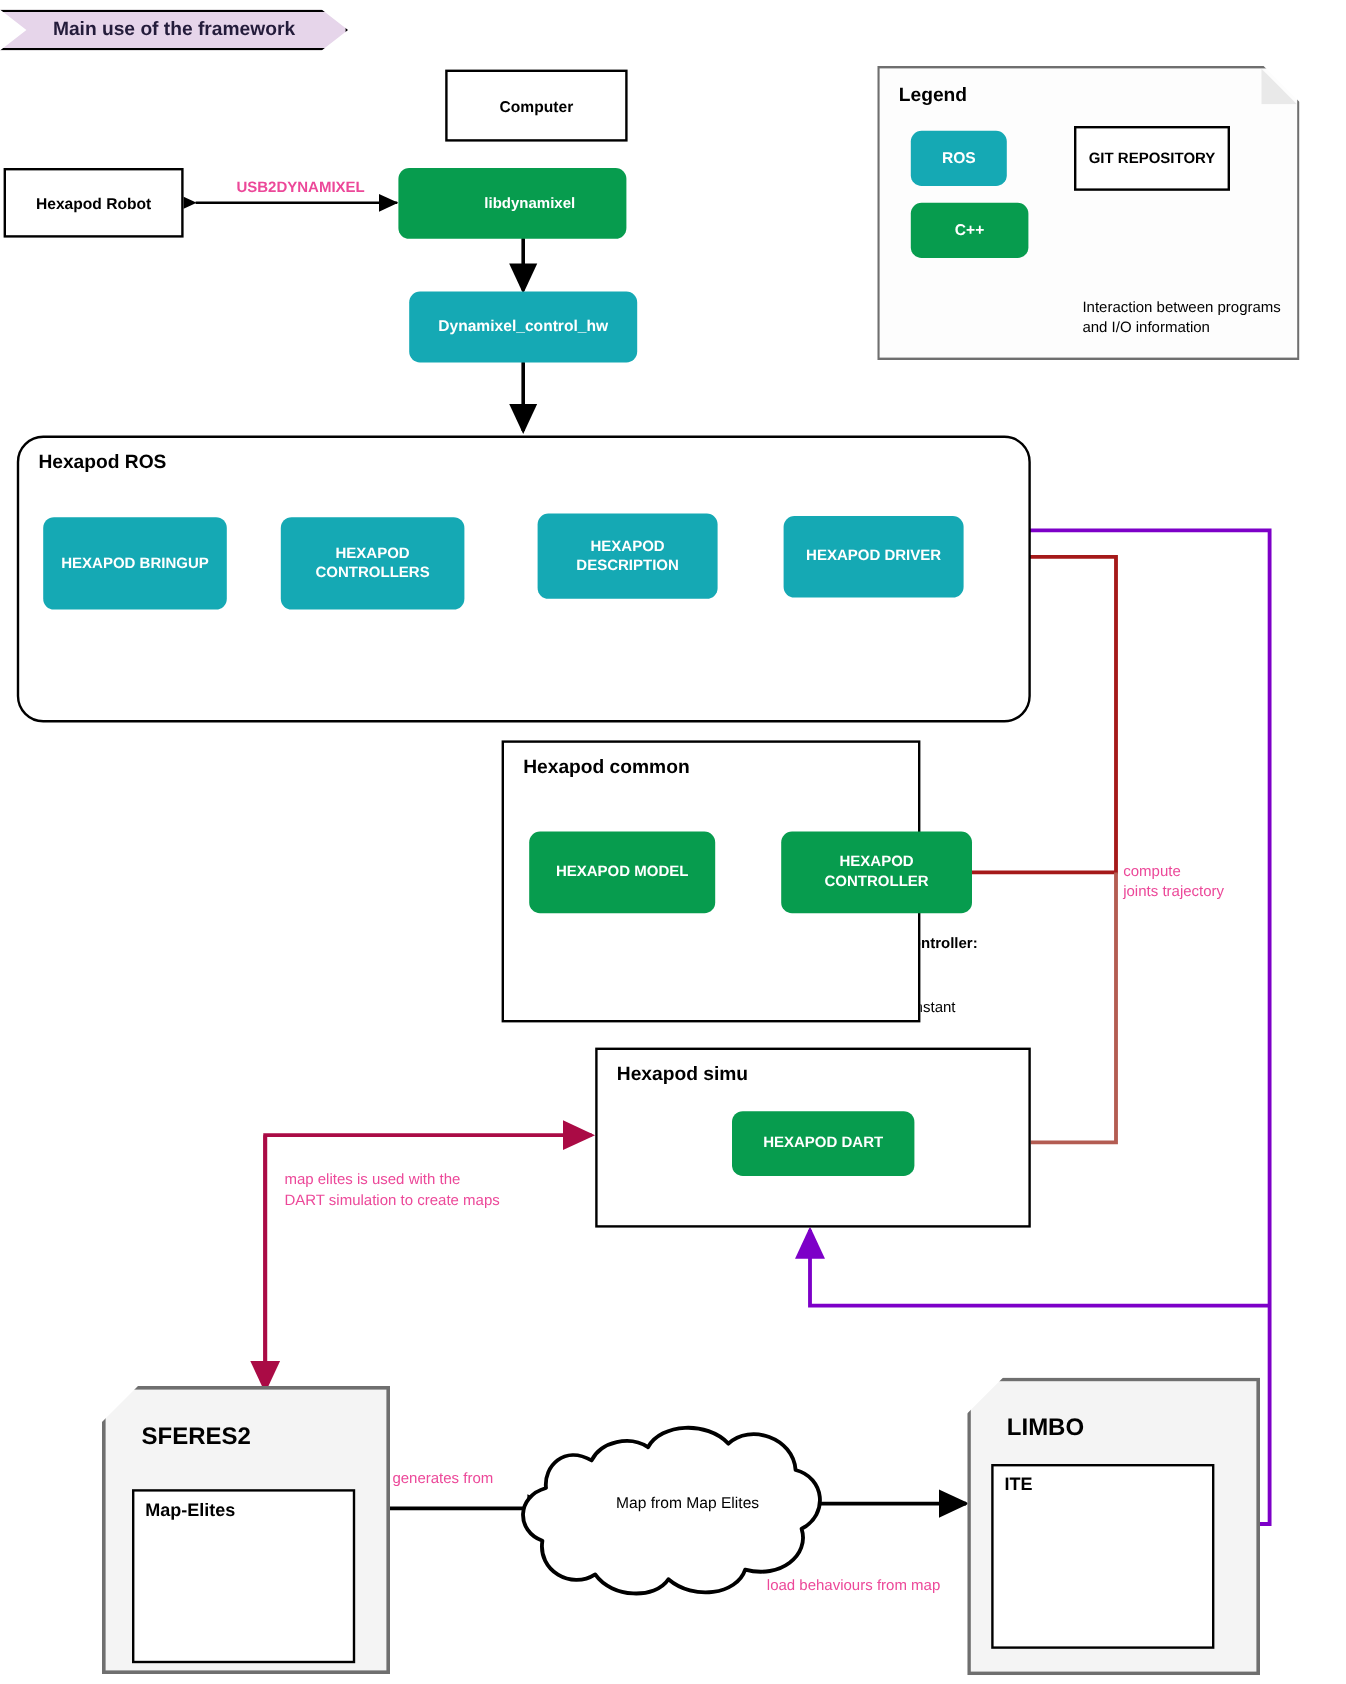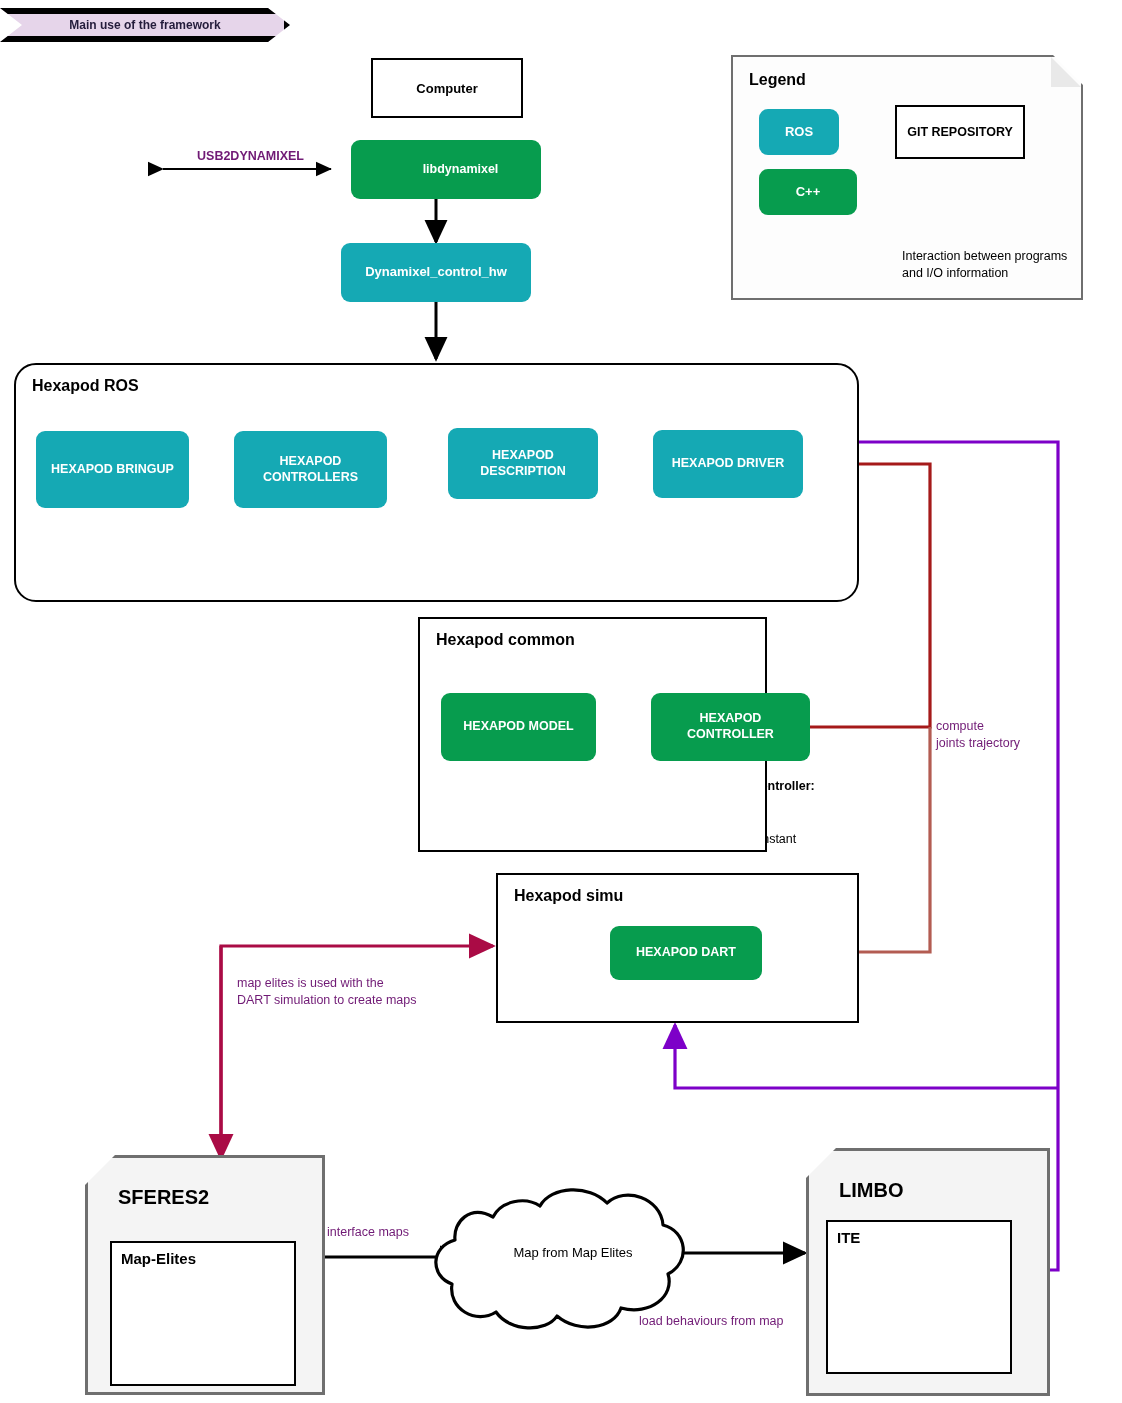--- a/index.html
+++ b/index.html
@@ -27,23 +27,23 @@
     z-index: 1;
   }
   .node {
     position: absolute;
     z-index: 2;
   }
 
   
   .banner {
     background: #e6d5ea;
-    border: 6px solid #000000;
+    border: 2px solid #000000;
     display: flex; align-items: center; justify-content: center;
-    font-weight: bold; font-size: 12px;
+    font-weight: bold; font-size: 16px;
     color: #241c3b;
     clip-path: polygon(0 0, calc(100% - 22px) 0, 100% 50%, calc(100% - 22px) 100%, 0 100%, 22px 50%);
   }
 
   
   .whitebox {
     background: #ffffff;
     border: 2.5px solid #000000;
     display: flex; align-items: center; justify-content: center;
     font-weight: bold; font-size: 13px;
@@ -129,21 +129,21 @@
   .pkg-inner-title {
     position: absolute; left: 9px; top: 7px;
     font-weight: bold; font-size: 15px;
   }
 
   
   .edge-label {
     position: absolute;
     font-size: 12.5px;
     line-height: 1.35;
-    color: #701a75;
+    color: #ec4899;
     background: transparent;
     z-index: 3;
   }
   .edge-label.bold { font-weight: bold; }
 
   
   .cloud-label {
     position: absolute;
     font-size: 13px;
     text-align: center;
@@ -244,22 +244,25 @@
   </svg>
 
   <div class="node banner" style="left:0px; top:8px; width:290px; height:34px;">
     <span>Main use of the framework</span>
   </div>
 
   <div class="node whitebox" style="left:371px; top:58px; width:152px; height:60px;">
     <span>Computer</span>
   </div>
 
-
-  <div class="node mod green" style="left:351px; top:140px; width:190px; height:59px;padding-left:35px;">
+  <div class="node whitebox" style="left:3px; top:140px; width:150px; height:58px;">
+    <span>Hexapod Robot</span>
+  </div>
+
+  <div class="node mod green" style="left:332px; top:140px; width:190px; height:59px;padding-left:35px;">
     <span>libdynamixel</span>
   </div>
 
   <div class="node mod teal" style="left:341px; top:243px; width:190px; height:59px; font-size:13px;">
     <span>Dynamixel_control_hw</span>
   </div>
 
   <div class="edge-label bold" style="left:188px; top:148px; width:125px; text-align:center; font-size:12.5px;">USB2DYNAMIXEL</div>
 
   <div class="note node" style="left:731px; top:55px; width:352px; height:245px;">
@@ -365,17 +368,17 @@
     <div>compute</div>
     <div>joints trajectory</div>
   </div>
 
 
   <div class="edge-label" style="left:237px; top:975px; width:230px;">
     <div>map elites is used with the</div>
     <div>DART simulation to create maps</div>
   </div>
 
-  <div class="edge-label" style="left:327px; top:1224px; width:130px;">interface maps</div>
+  <div class="edge-label" style="left:327px; top:1224px; width:130px;">generates from</div>
 
   <div class="edge-label" style="left:639px; top:1313px; width:180px;">load behaviours from map</div>
 
 </div>
 
 </body></html>

